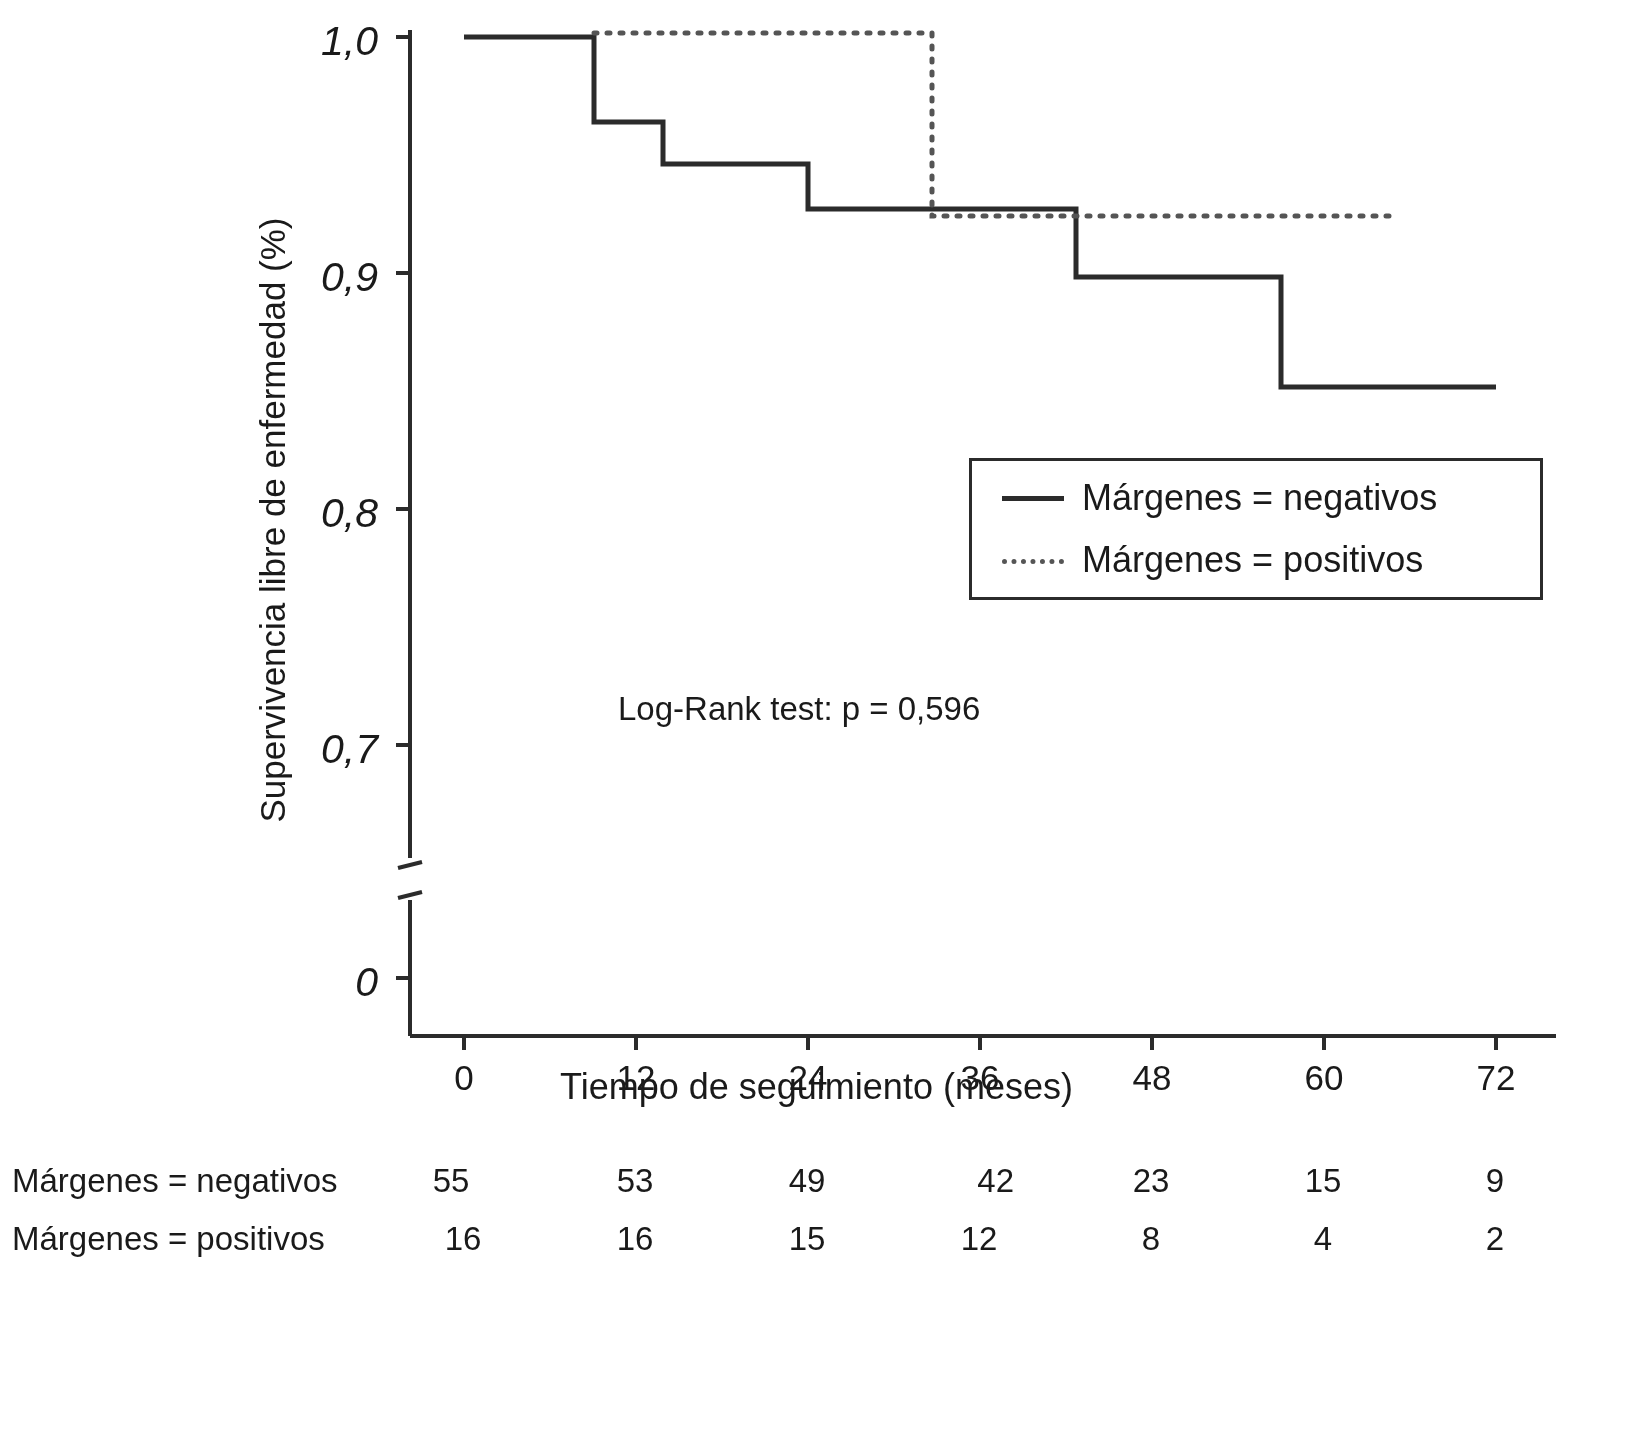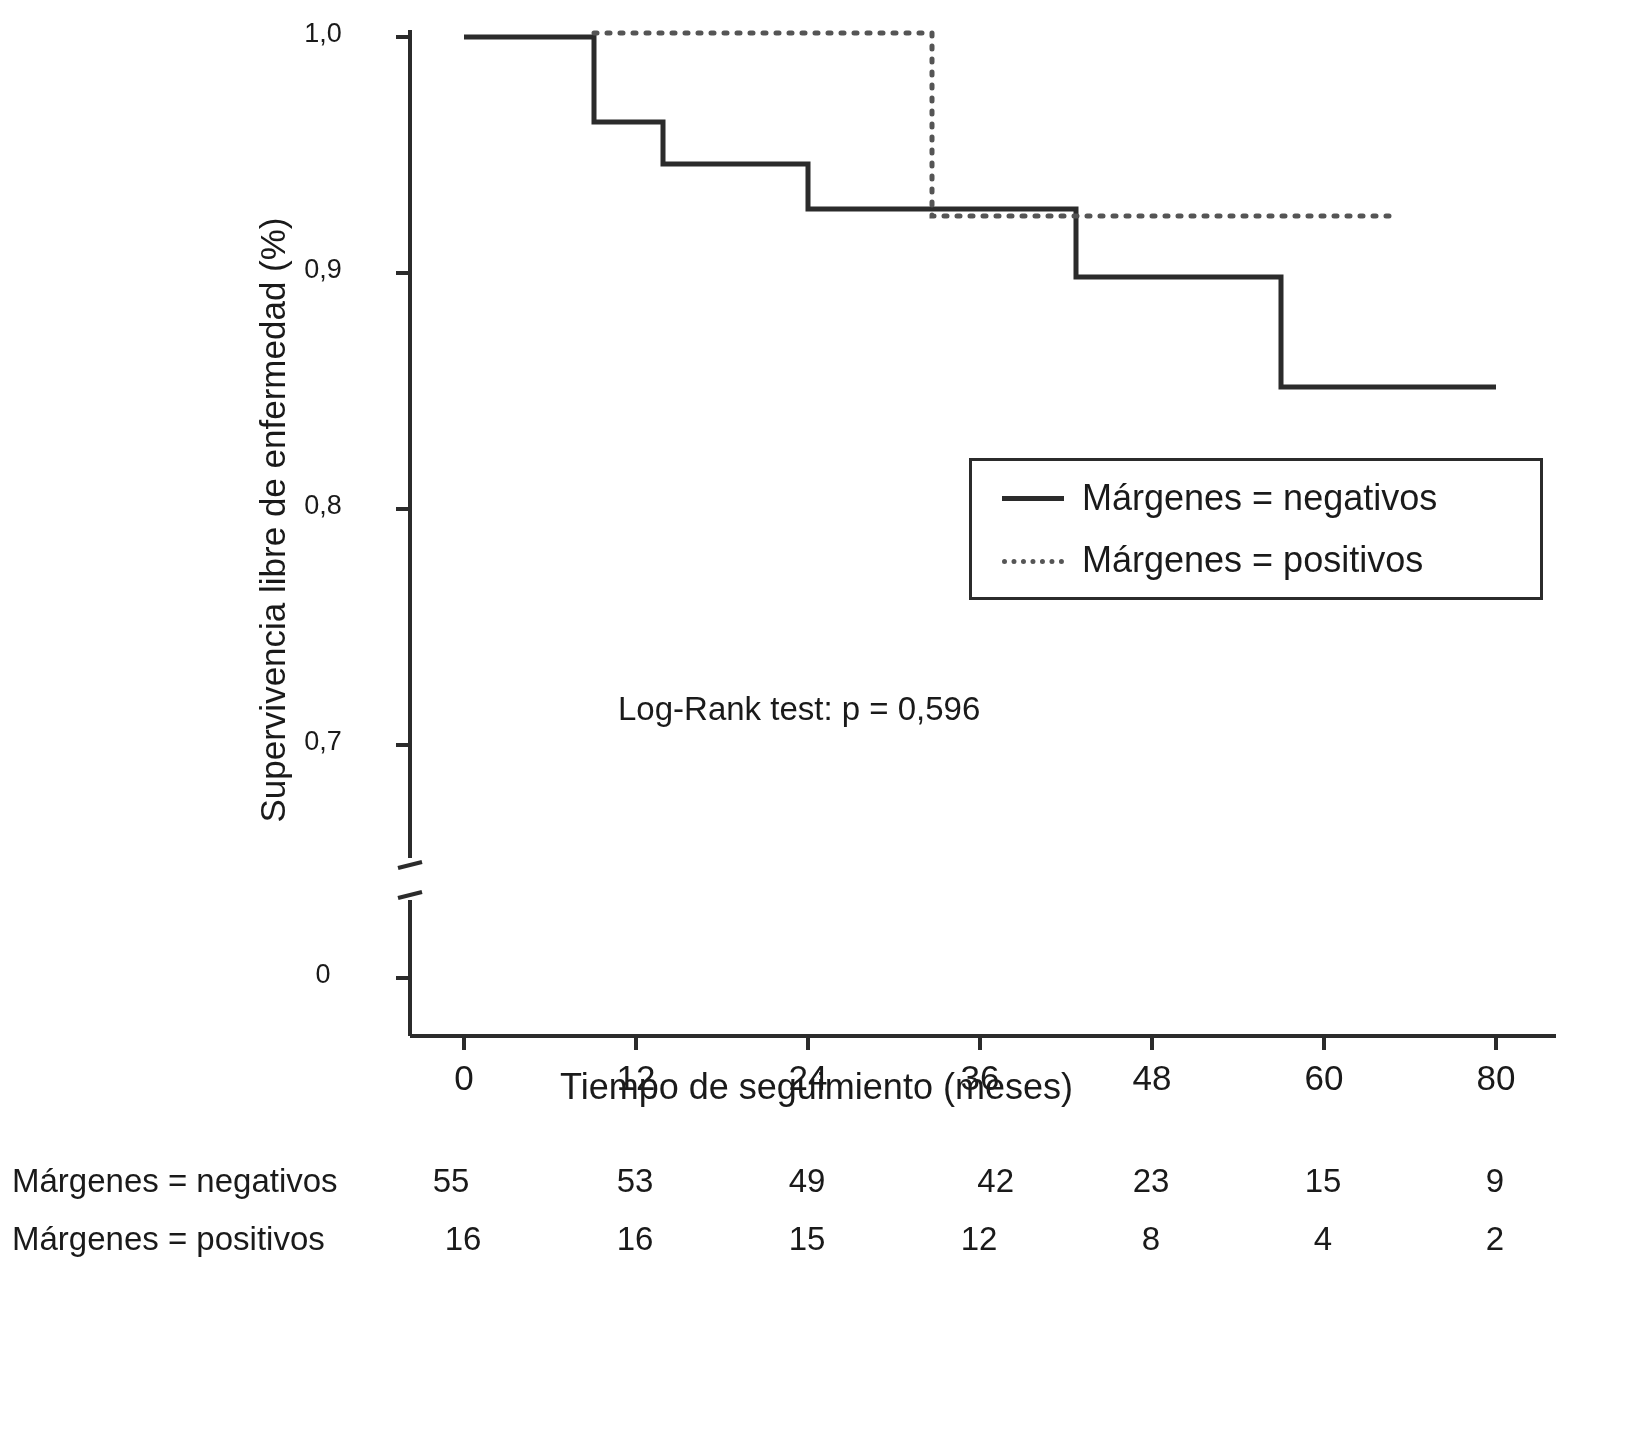--- a/index.html
+++ b/index.html
@@ -43,23 +43,24 @@
   }
   .y-axis-title span {
     display: block;
     transform: rotate(-90deg);
     white-space: nowrap;
     font-size: 35px;
     letter-spacing: 0px;
   }
   .tick-label {
     position: absolute;
-    font-size: 27px;
-    text-align: center;
-    white-space: nowrap;
+    font-size: 41px;
+    text-align: right;
+    white-space: nowrap;
+    font-style: italic;
   }
   .x-tick-label {
     position: absolute;
     font-size: 35px;
     text-align: center;
     white-space: nowrap;
   }
   .x-axis-title {
     position: absolute;
     left: 0;
@@ -199,21 +200,21 @@
     <div class="tick-label" style="left:268px; top:490px; width:110px;">0,8</div>
     <div class="tick-label" style="left:268px; top:726px; width:110px;">0,7</div>
     <div class="tick-label" style="left:268px; top:959px; width:110px;">0</div>
 
     <div class="x-tick-label" style="left:424px; top:1058px; width:80px;">0</div>
     <div class="x-tick-label" style="left:596px; top:1058px; width:80px;">12</div>
     <div class="x-tick-label" style="left:768px; top:1058px; width:80px;">24</div>
     <div class="x-tick-label" style="left:940px; top:1058px; width:80px;">36</div>
     <div class="x-tick-label" style="left:1112px; top:1058px; width:80px;">48</div>
     <div class="x-tick-label" style="left:1284px; top:1058px; width:80px;">60</div>
-    <div class="x-tick-label" style="left:1456px; top:1058px; width:80px;">80</div>
+    <div class="x-tick-label" style="left:1456px; top:1058px; width:80px;">72</div>
 
     <div class="annotation">Log-Rank test: p = 0,596</div>
 
     <div class="legend-box">
       <div class="legend-row">
         <span class="legend-swatch">
             <span class="bar-solid"></span>
           </span>
         <span class="legend-label">Márgenes = negativos</span>
       </div>

